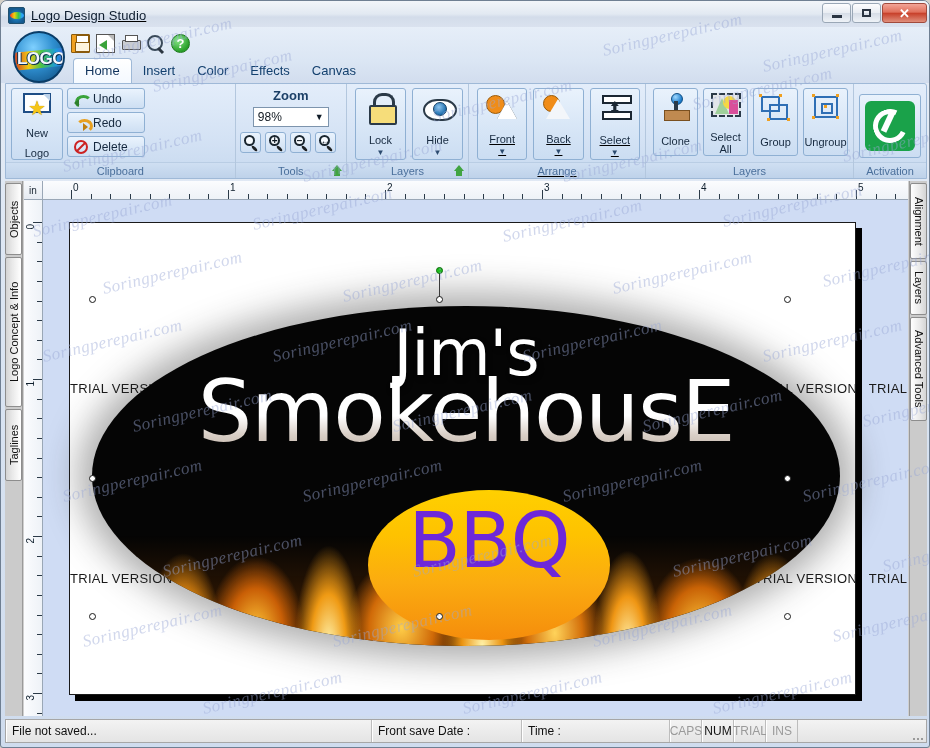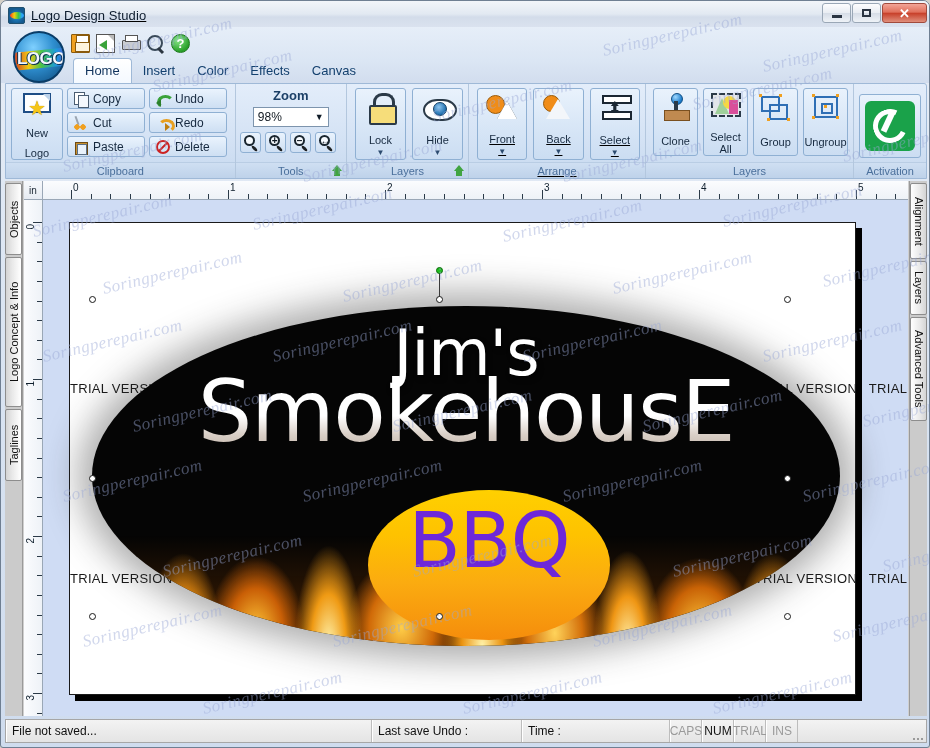--- a/index.html
+++ b/index.html
@@ -438,34 +438,20 @@
   </div>
 
   <div id="ribbon">
 
     <div class="rgroup" style="width:238px;">
       <div class="rgroup-body">
         <div class="bigbtn tall">
           <div class="ico-newlogo"></div>
           <span class="lbl">New</span>
           <span class="lbl" style="margin-top:8px">Logo</span>
-        </div>
-        <div class="smallcol">
-          <div class="smallbtn">
-            <span class="mini m-copy"></span>
-            <span>Copy</span>
-          </div>
-          <div class="smallbtn">
-            <span class="mini m-cut"></span>
-            <span>Cut</span>
-          </div>
-          <div class="smallbtn">
-            <span class="mini m-paste"></span>
-            <span>Paste</span>
-          </div>
         </div>
         <div class="smallcol">
           <div class="smallbtn">
             <span class="mini m-undo"></span>
             <span>Undo</span>
           </div>
           <div class="smallbtn">
             <span class="mini m-redo"></span>
             <span>Redo</span>
           </div>
@@ -735,21 +721,21 @@
         <div class="handle" style="left:714px;top:252px;"></div>
         <div class="handle" style="left:19px;top:390px;"></div>
         <div class="handle" style="left:366px;top:390px;"></div>
         <div class="handle" style="left:714px;top:390px;"></div>
       </div>
     </div>
   </div>
 
   <div id="statusbar">
     <div class="sb-cell sb-flex" id="sb-file">File not saved...</div>
-    <div class="sb-cell sb-flex" id="sb-date">Last save Undo :</div>
+    <div class="sb-cell sb-flex" id="sb-date">Front save Date :</div>
     <div class="sb-cell sb-flex" id="sb-time">Time :</div>
     <div class="sb-cell sb-ind">CAPS</div>
     <div class="sb-cell sb-ind on">NUM</div>
     <div class="sb-cell sb-ind">TRIAL</div>
     <div class="sb-cell sb-ind">INS</div>
     <div id="sb-grip">
       <span class="grip-dot"></span>
         <span class="grip-dot"></span>
         <span class="grip-dot"></span>
     </div>

